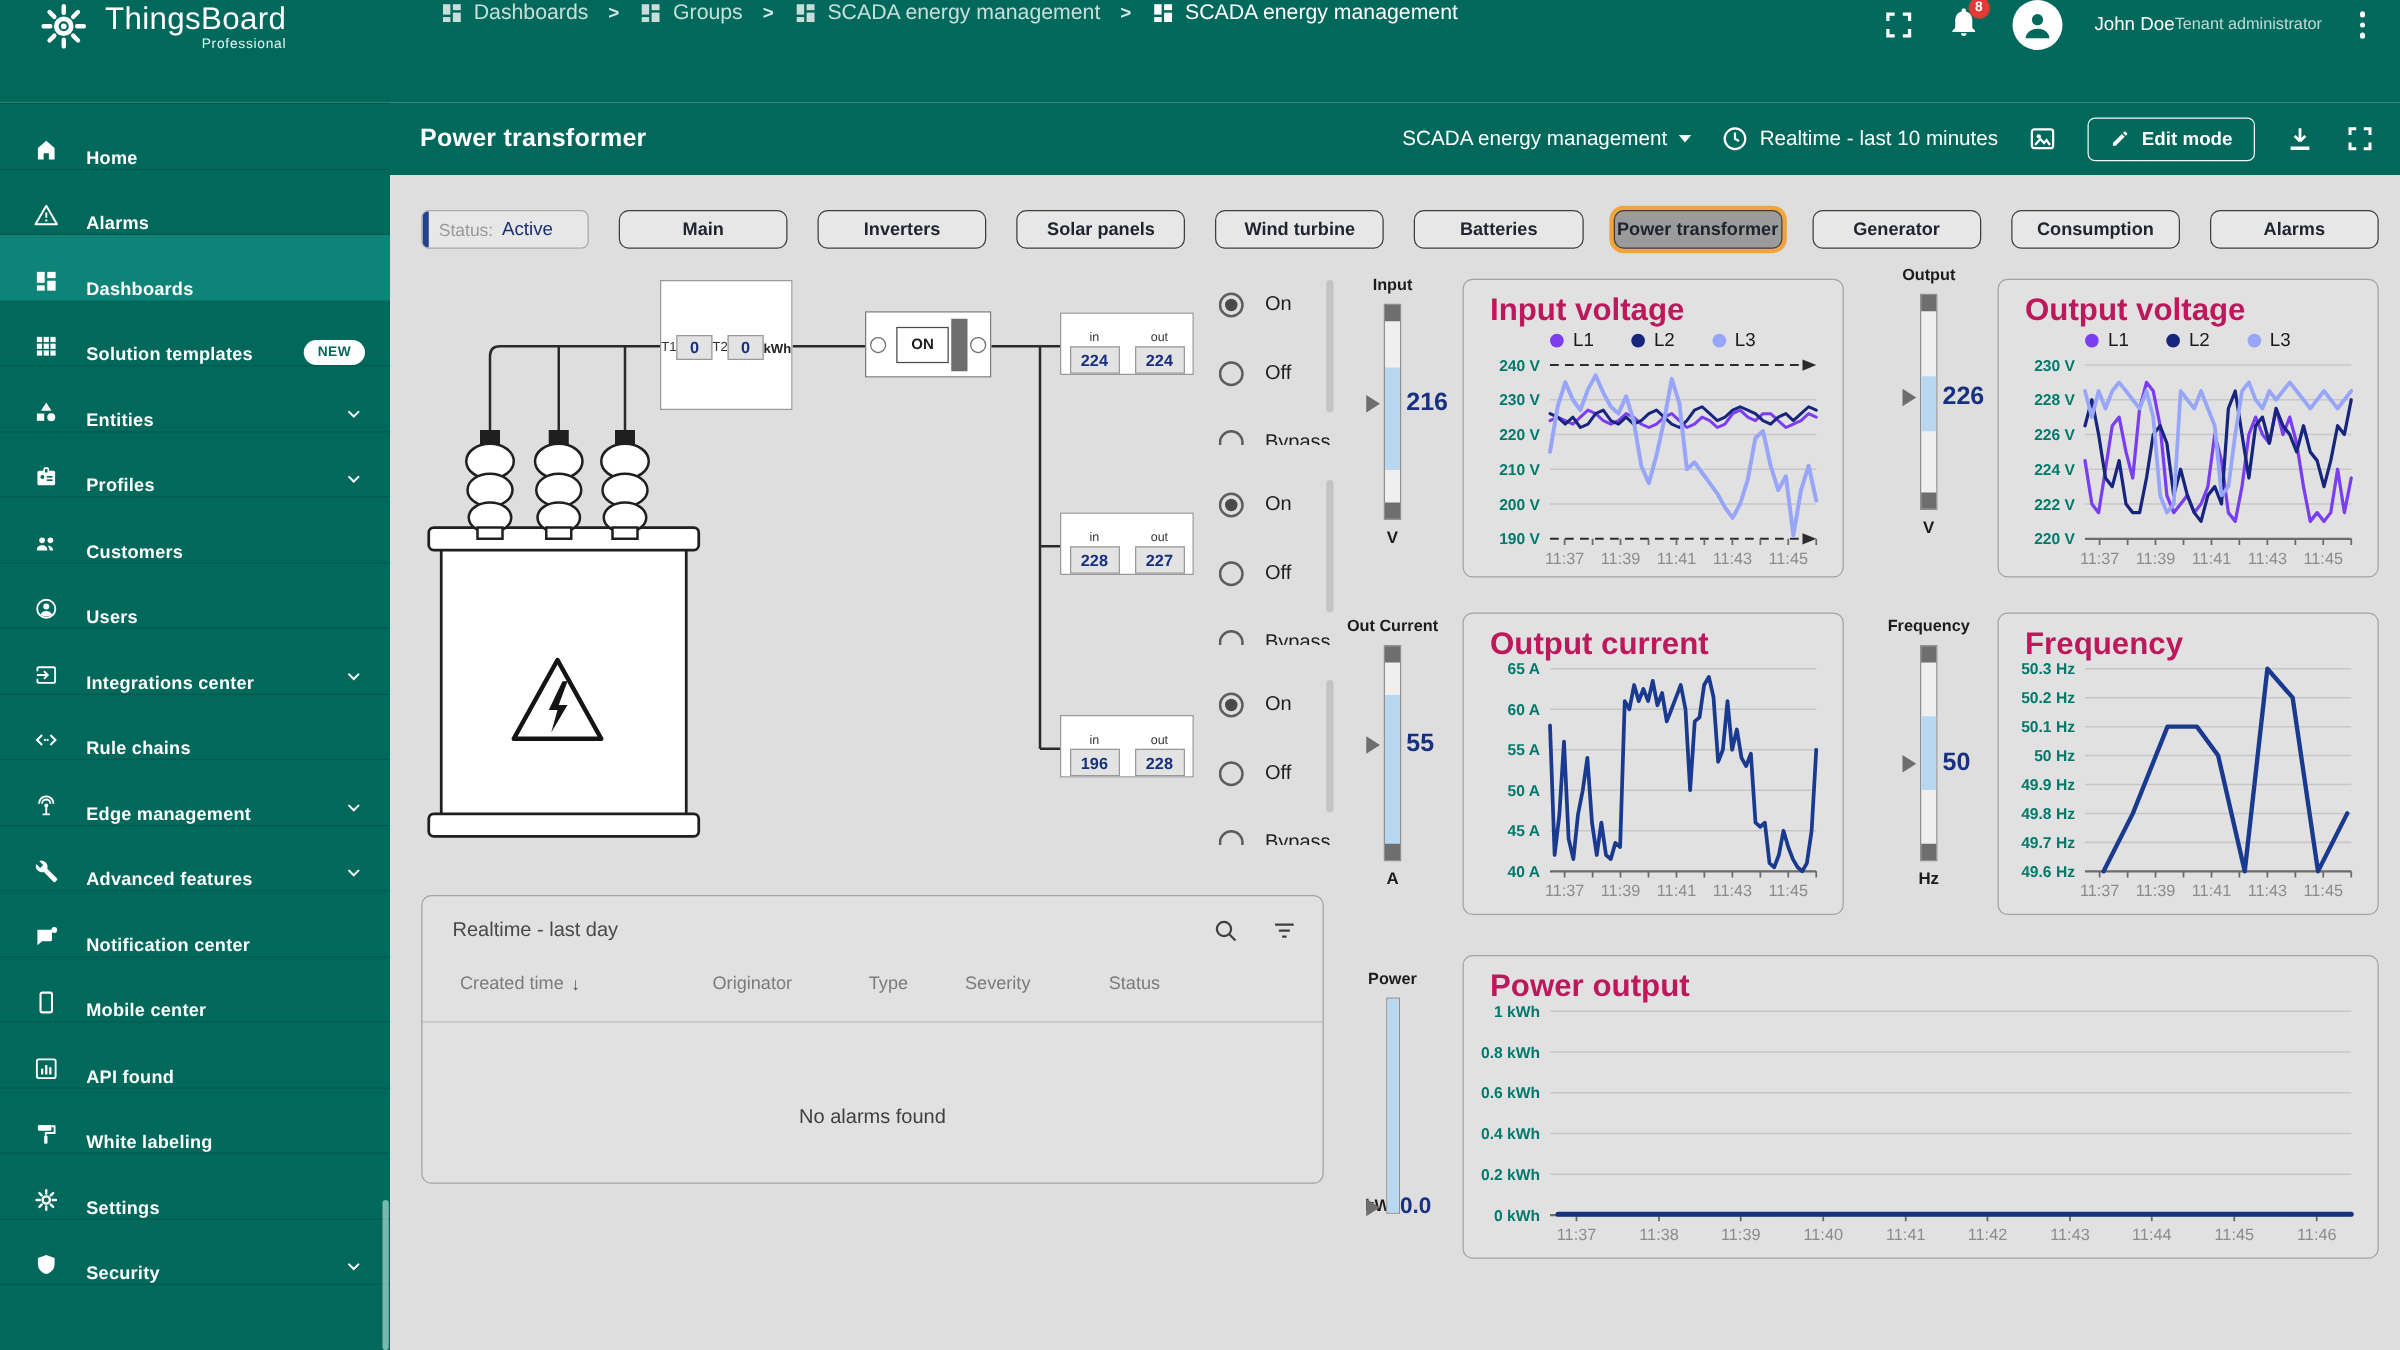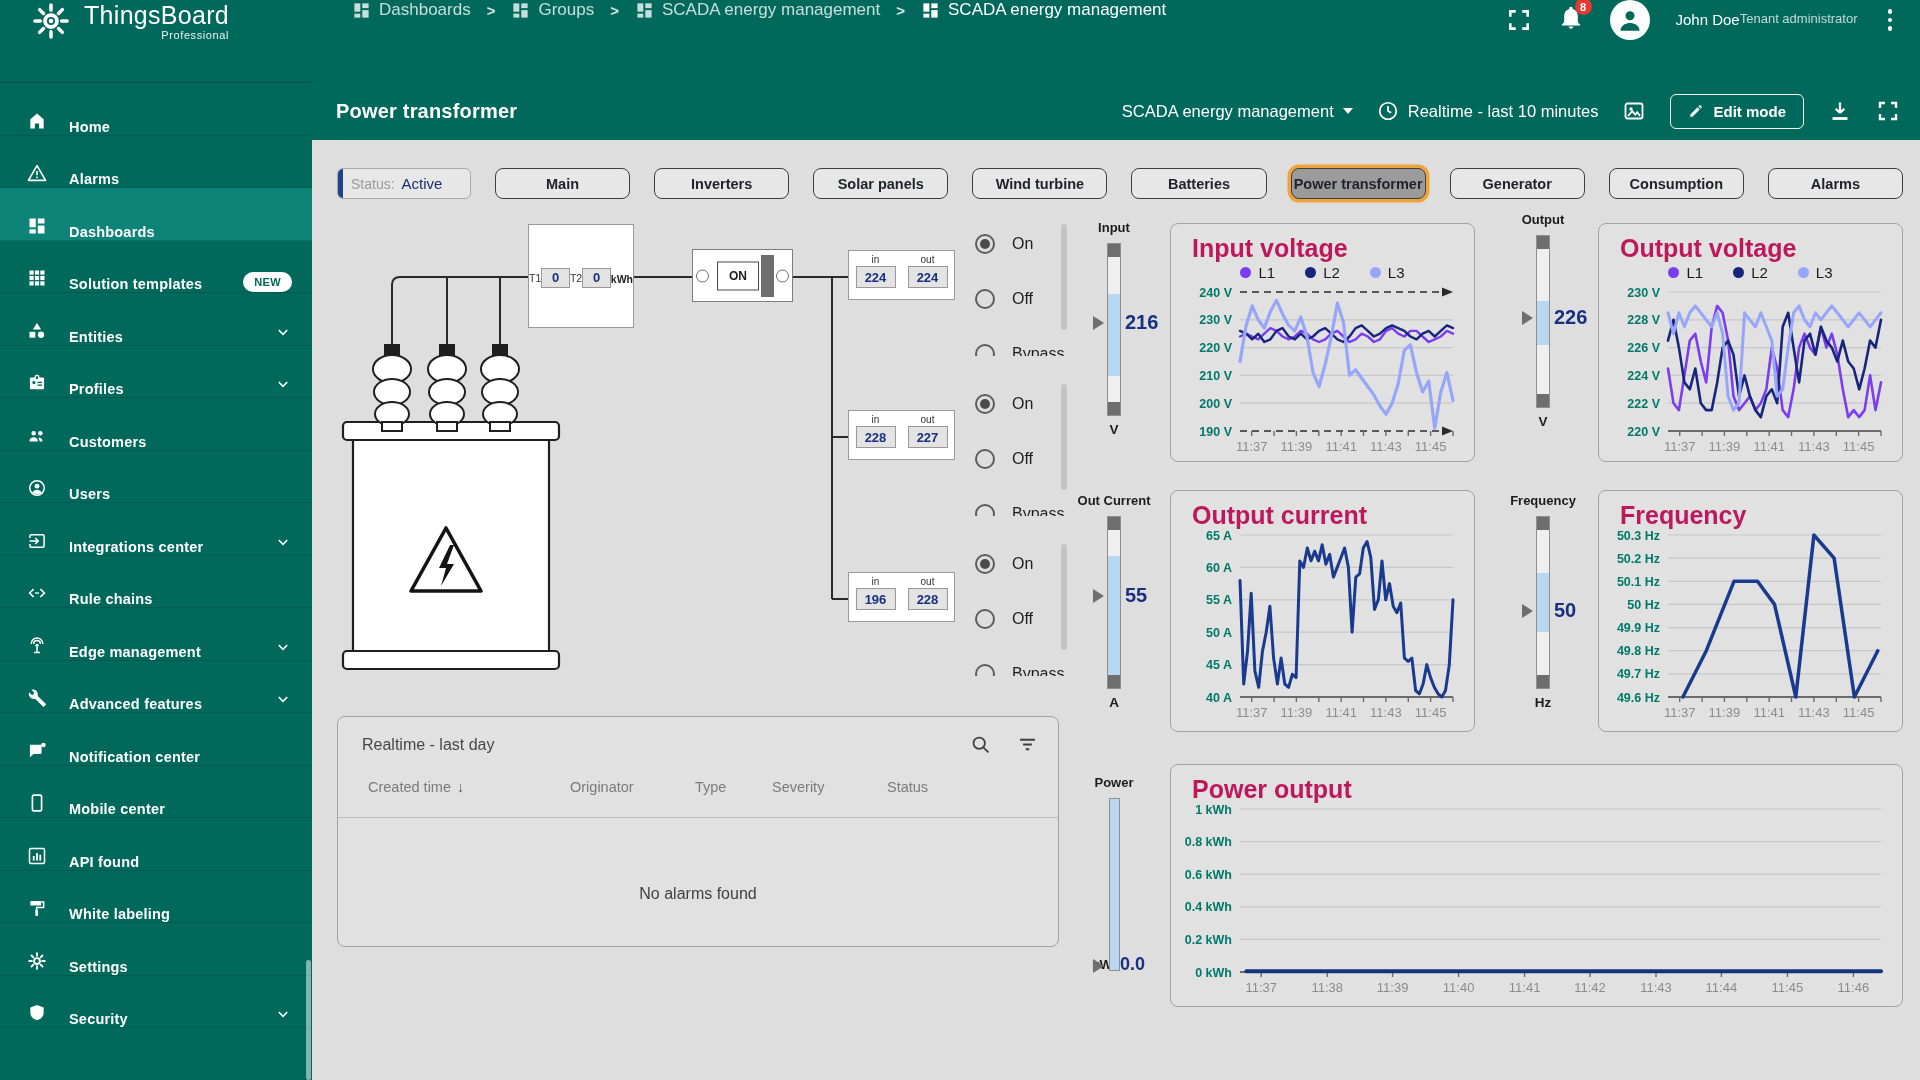--- a/index.html
+++ b/index.html
@@ -73,21 +73,21 @@
   .diagram svg.wires { position:absolute; left:0; top:0; }
   .meter-box { position:absolute; left:191px; top:9px; width:106px; height:104px; background:#fff; border:1px solid #9a9a9a; display:flex; flex-direction:row; align-items:center; padding-top:3px; }
   .m-label { font-size:10.5px; color:#333; margin:1px 0; }
   .m-unit { font-size:10.5px; font-weight:700; color:#222; margin-top:3px; }
   .m-val { width:78px; height:20px; background:#e3e3e3; border:1px solid #999; color:#17307f; font-size:13px; font-weight:700; display:flex; align-items:center; justify-content:center; }
   .switch-box { position:absolute; left:355px; top:34px; width:101px; height:53px; background:#fff; border:1px solid #7d7d7d; }
   .term { position:absolute; width:13px; height:13px; border:1.6px solid #6e6e6e; border-radius:50%; background:#fff; top:50%; transform:translateY(-50%); }
   .term.left { left:3px; } .term.right { right:3px; }
   .on-label { position:absolute; left:24px; top:50%; transform:translateY(-50%); width:42px; height:29px; border:1.3px solid #4a4a4a; display:flex; align-items:center; justify-content:center; font-size:12px; font-weight:700; color:#1c1c1c; background:#fff; cursor:pointer; }
   .sw-handle { position:absolute; left:68px; top:50%; transform:translateY(-50%); width:13px; height:42px; background:#6e6e6e; cursor:pointer; }
-  .io-box { position:absolute; width:107px; height:50px; background:#fff; border:1px solid #9a9a9a; display:flex; justify-content:center; gap:12px; padding-top:3px; }
+  .io-box { position:absolute; width:107px; height:50px; background:#fff; border:1px solid #9a9a9a; display:flex; justify-content:center; gap:12px; padding-top:14px; }
   .io-col { display:flex; flex-direction:column; align-items:center; gap:1px; }
   .io-label { font-size:10px; color:#333; }
   .io-val { width:40px; height:22px; background:#e3e3e3; border:1px solid #999; color:#17307f; font-size:13px; font-weight:700; display:flex; align-items:center; justify-content:center; }
   .radio-group { position:absolute; left:638px; width:92px; height:132px; overflow:hidden; }
   .radio-row { display:flex; align-items:center; height:28px; margin-bottom:27px; cursor:pointer; white-space:nowrap; }
   .radio-row:first-child { margin-top:6px; }
   .radio { width:20px; height:20px; border:2px solid #5d5d5d; border-radius:50%; margin-right:17px; flex:0 0 20px; position:relative; }
   .radio.sel::after { content:""; position:absolute; left:3px; top:3px; width:10px; height:10px; border-radius:50%; background:#4a4a4a; }
   .radio-label { font-size:16px; color:#1e1e1e; }
   .rg-scroll { position:absolute; right:0; top:0; width:6px; height:106px; background:#c4c4c4; border-radius:3px; }

